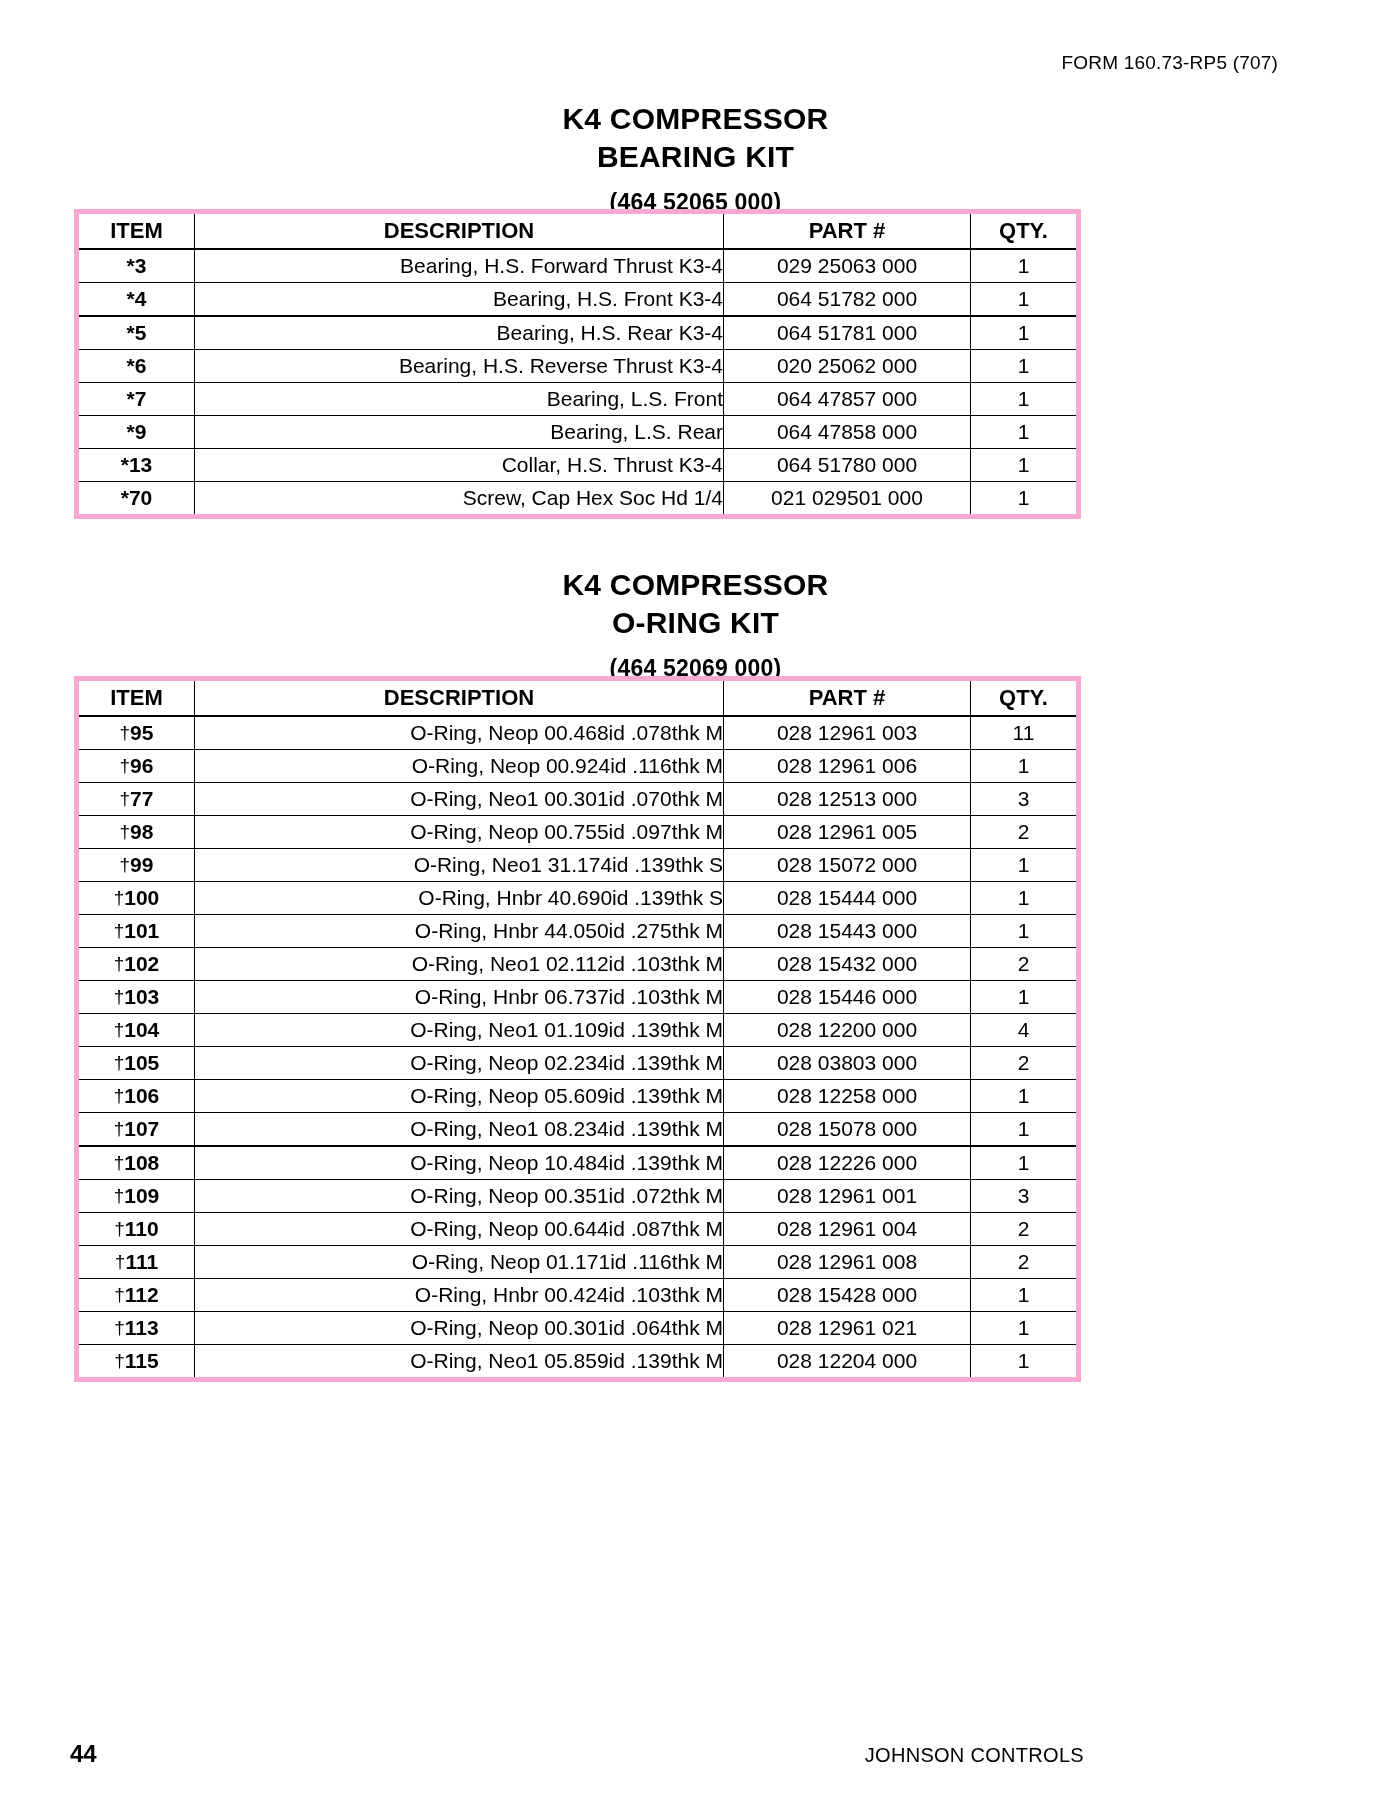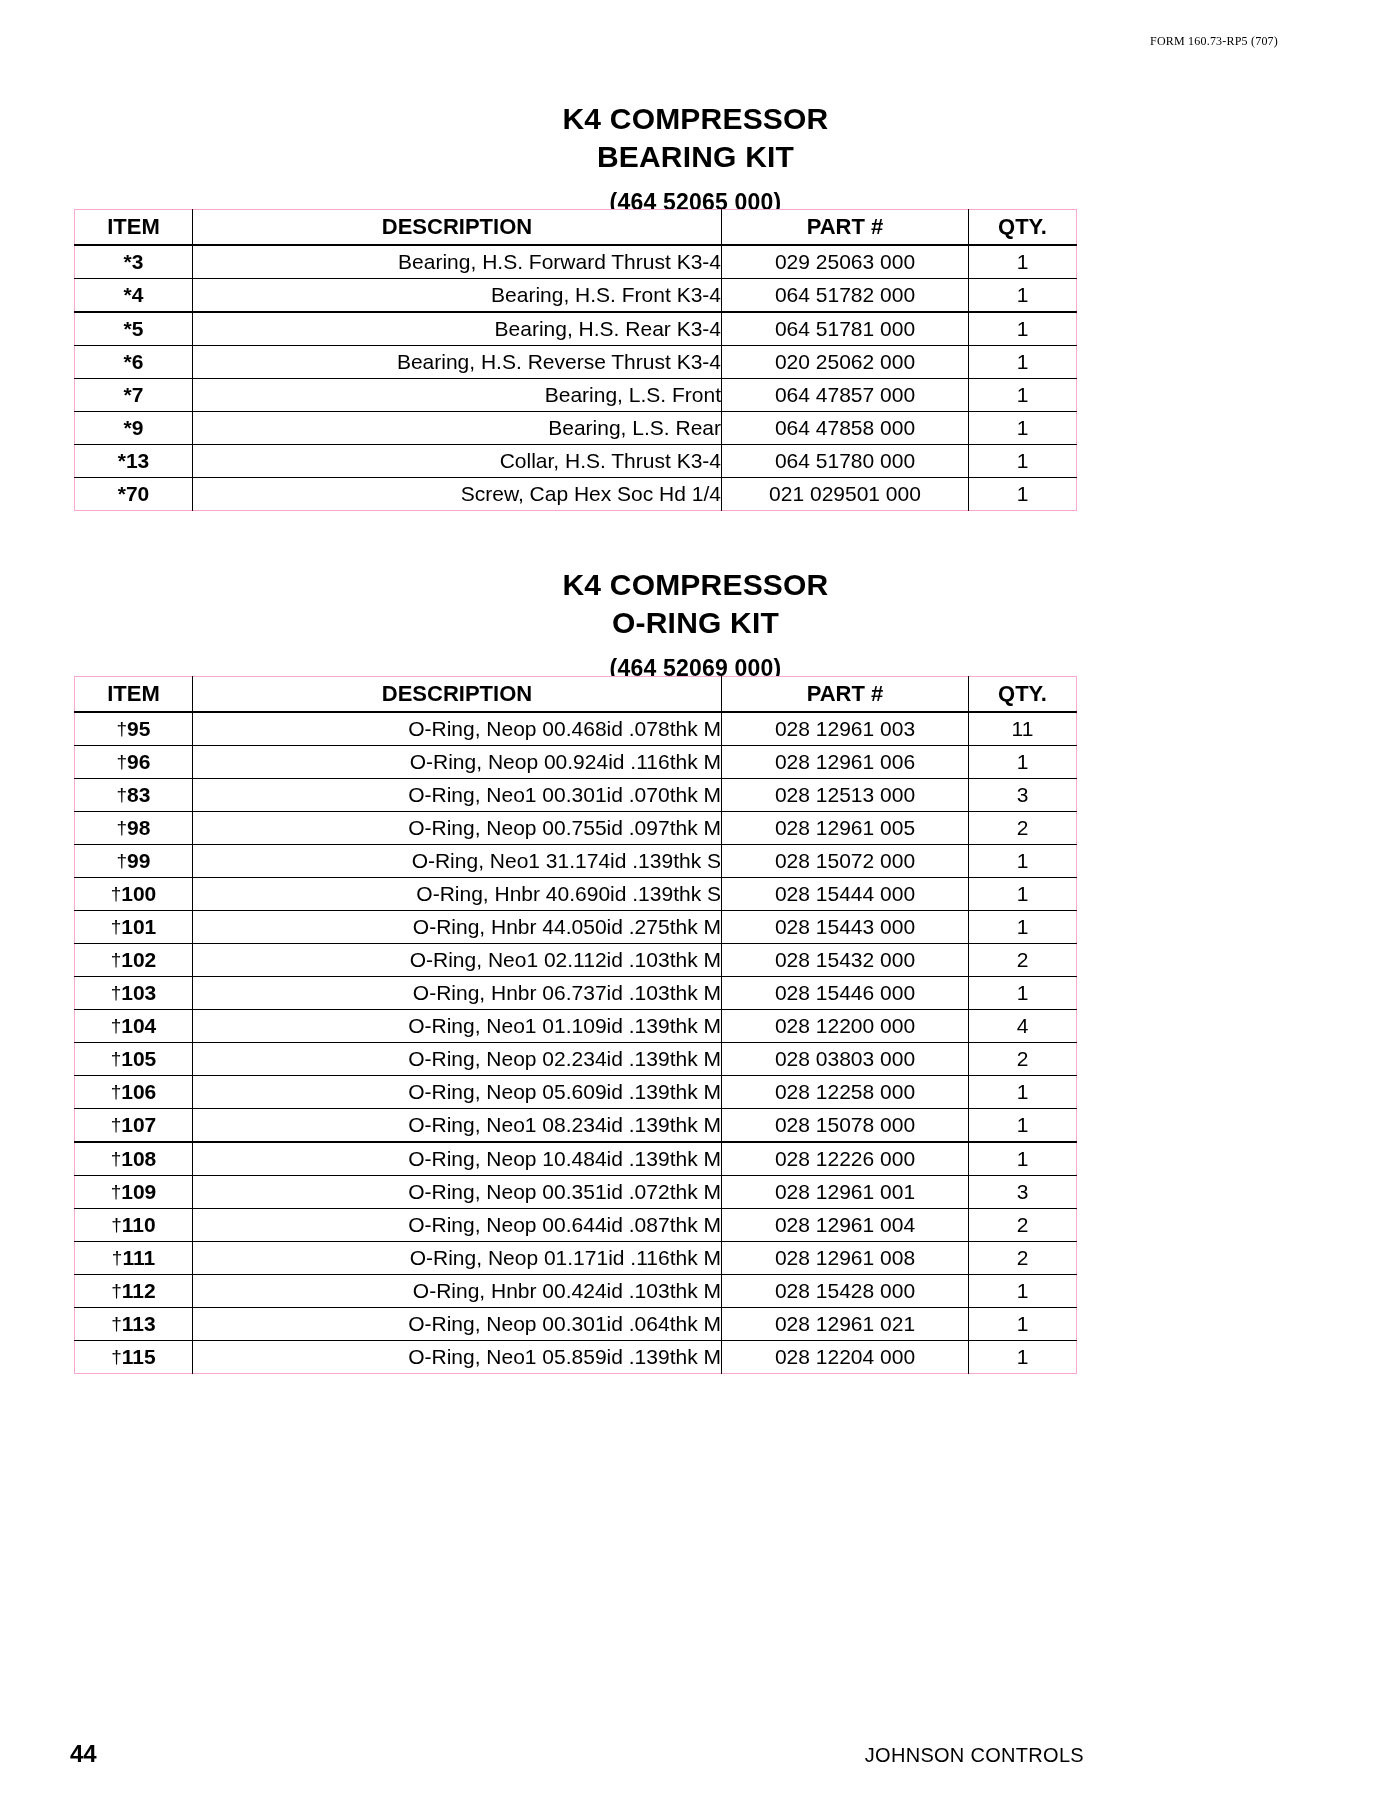--- a/index.html
+++ b/index.html
@@ -19,26 +19,25 @@
     position: relative;
     width: 1391px;
     height: 1800px;
     box-sizing: border-box;
     padding: 0;
   }
 
   
   .form-header {
     position: absolute;
-    top: 34px;
+    top: 52px;
     right: 113px;
-    font-size: 12px;
+    font-size: 19px;
     letter-spacing: 0.2px;
     white-space: nowrap;
-    font-family: Liberation Serif, serif;
   }
 
   
   .kit-title {
     text-align: center;
     font-weight: bold;
     line-height: 1.26;
   }
   .kit-title .line1,
   .kit-title .line2 {
@@ -80,21 +79,21 @@
     vertical-align: middle;
   }
   .parts-table thead th {
     font-weight: bold;
     text-align: center;
     height: 34px;
     font-size: 22px;
   }
   
   .parts-table {
-    border: 1px solid #f9a8d4;
+    border: 5px solid #f9a8d4;
   }
   .parts-table thead th { border-top: none; }
   .parts-table tbody tr:last-child td { border-bottom: none; }
   .parts-table th:first-child,
   .parts-table td:first-child { border-left: none; }
   .parts-table th:last-child,
   .parts-table td:last-child { border-right: none; }
 
   
   .parts-table thead th { border-bottom: 2px solid #000; }
@@ -257,21 +256,21 @@
           <td class="part">028 12961 003</td>
           <td class="qty">11</td>
         </tr>
         <tr>
           <td class="item"><span class="dagger">†</span><span>96</span></td>
           <td class="desc">O-Ring, Neop 00.924id .116thk M</td>
           <td class="part">028 12961 006</td>
           <td class="qty">1</td>
         </tr>
         <tr>
-          <td class="item"><span class="dagger">†</span><span>83</span></td>
+          <td class="item"><span class="dagger">†</span><span>77</span></td>
           <td class="desc">O-Ring, Neo1 00.301id .070thk M</td>
           <td class="part">028 12513 000</td>
           <td class="qty">3</td>
         </tr>
         <tr>
           <td class="item"><span class="dagger">†</span><span>98</span></td>
           <td class="desc">O-Ring, Neop 00.755id .097thk M</td>
           <td class="part">028 12961 005</td>
           <td class="qty">2</td>
         </tr>

